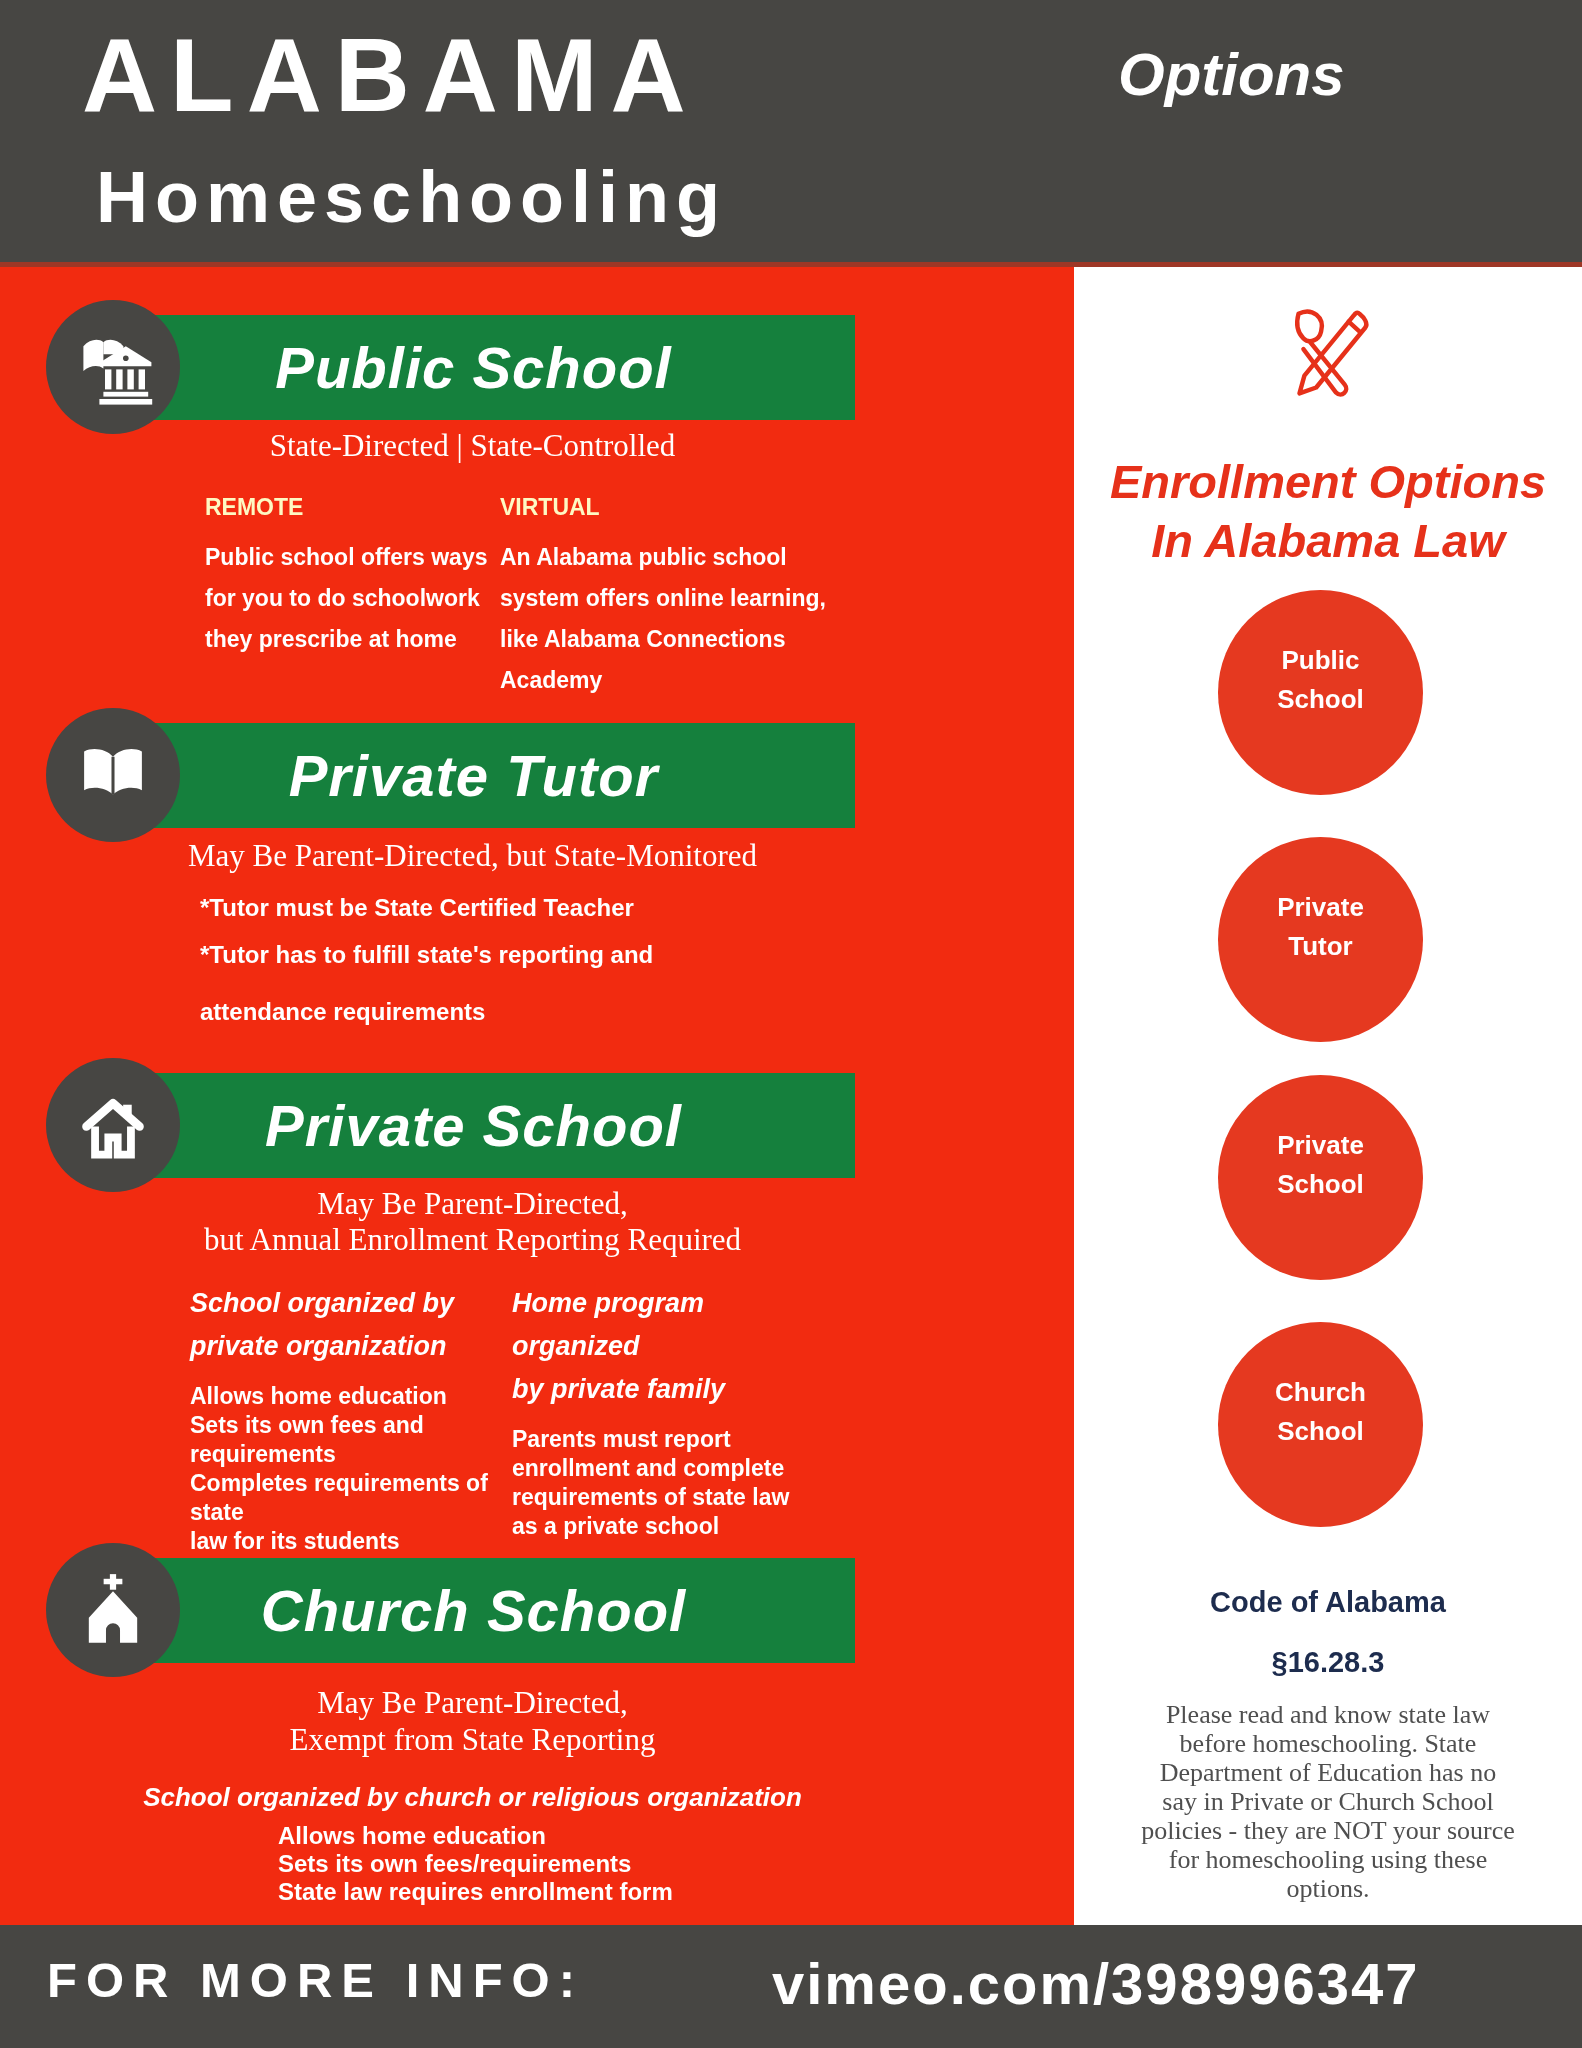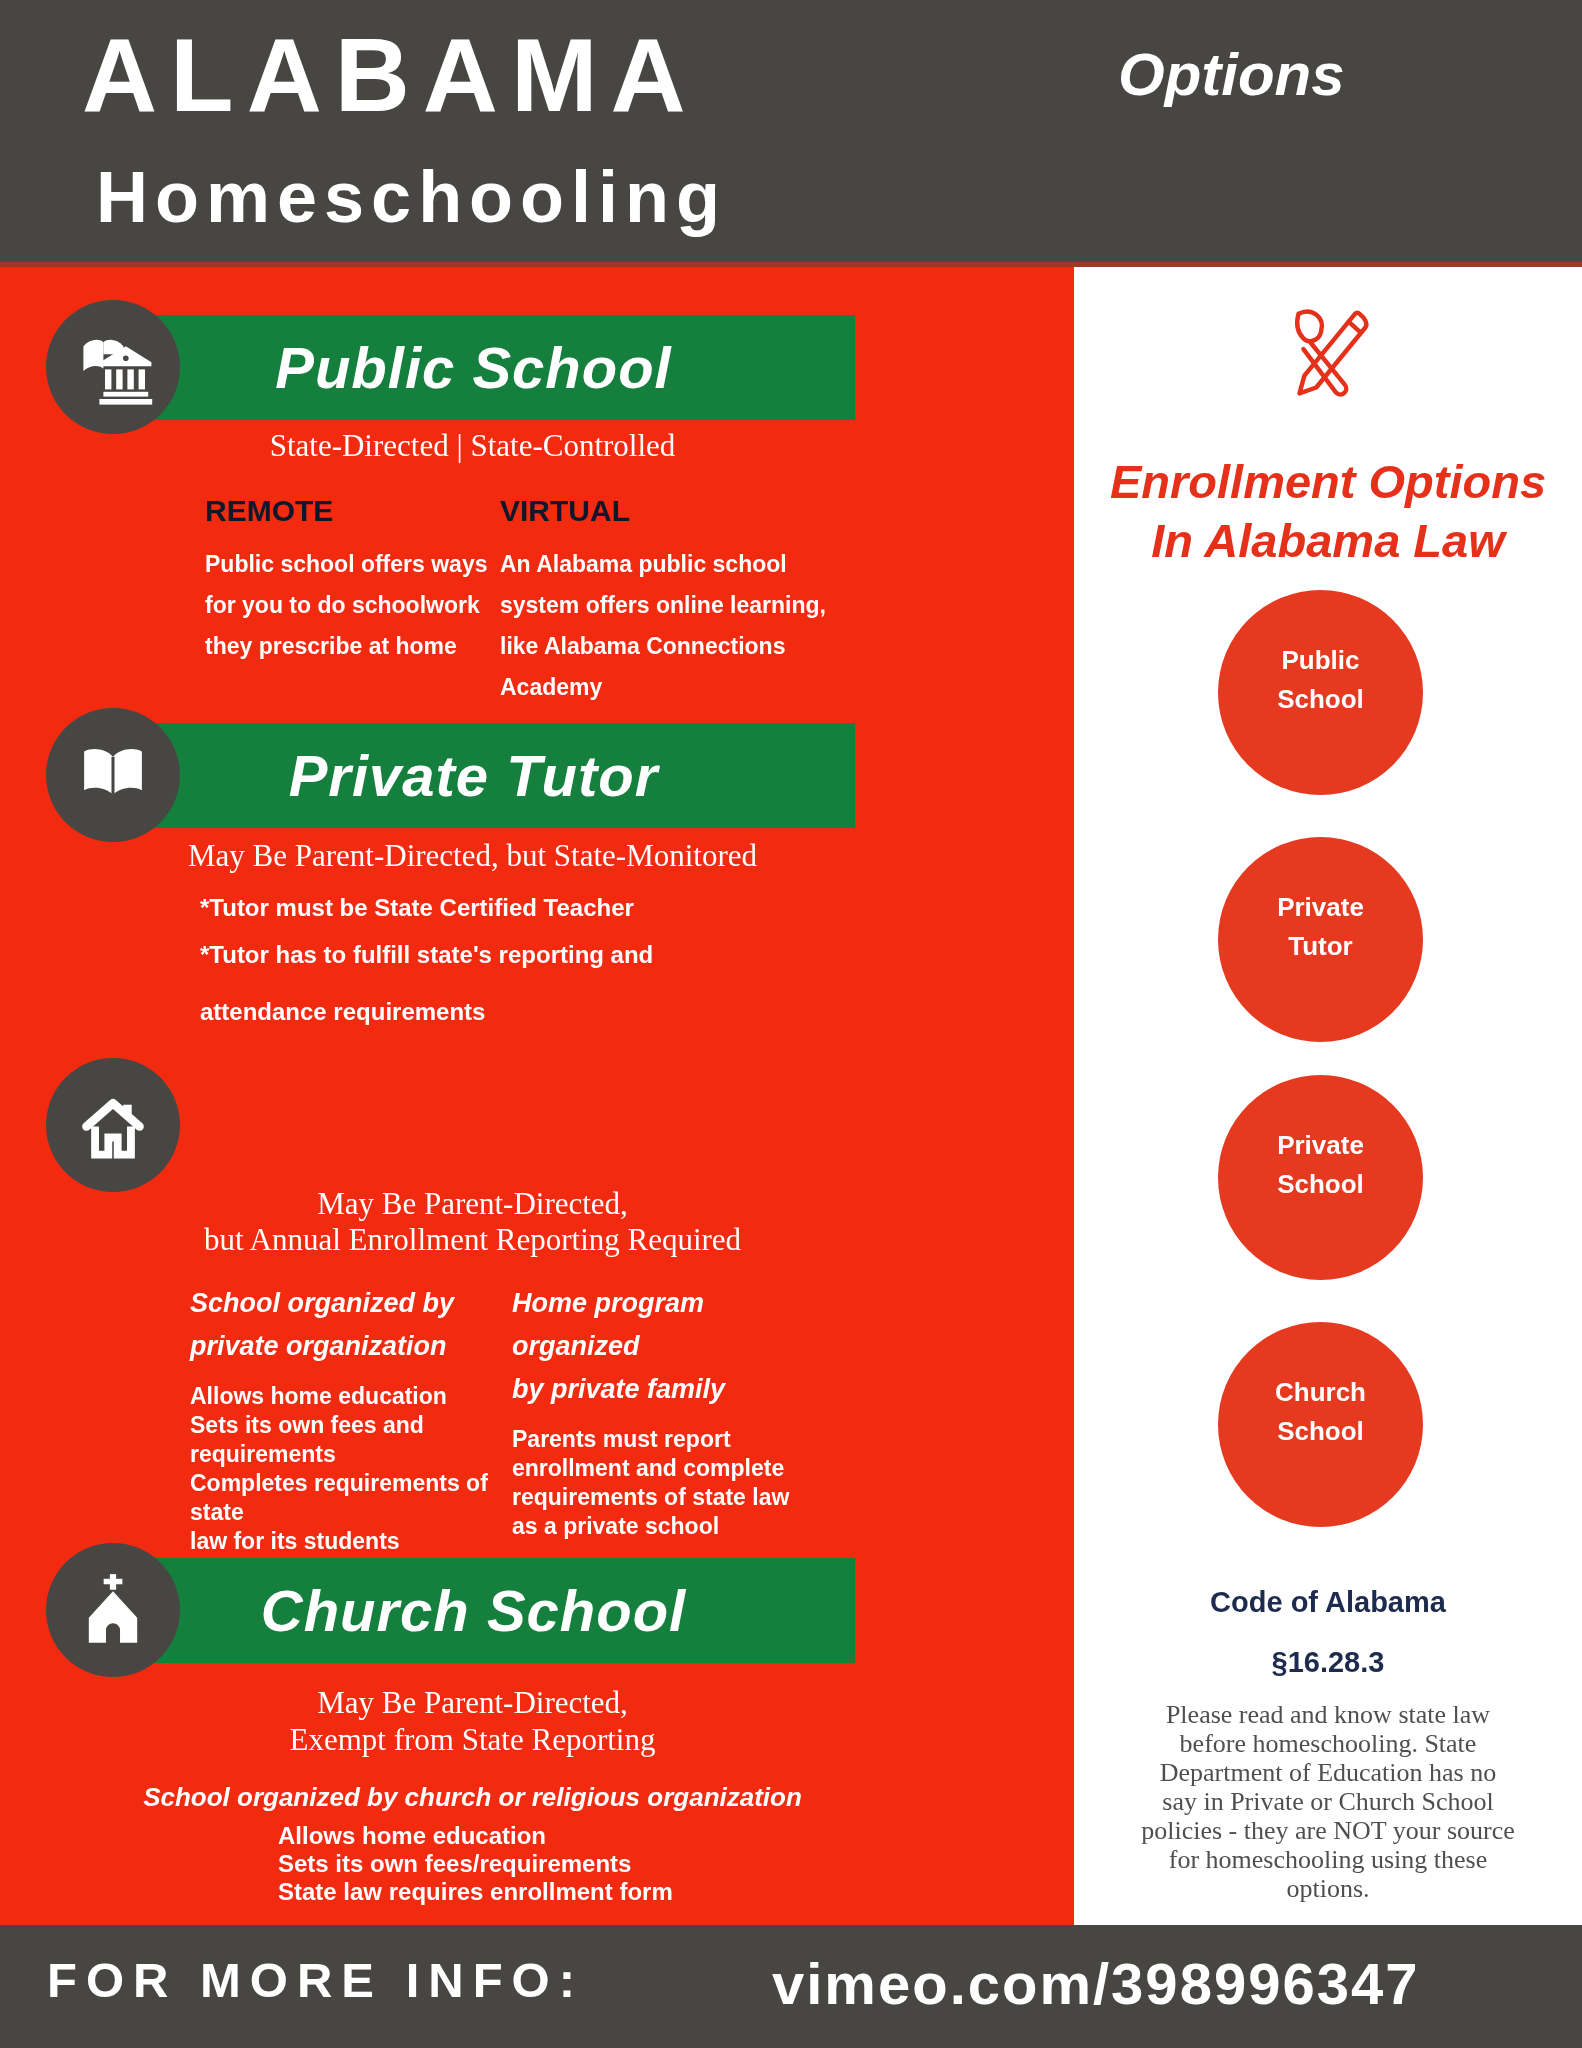--- a/index.html
+++ b/index.html
@@ -23,21 +23,21 @@
 
   
   .sec-circle{width:134px;height:134px;border-radius:50%;background:#474643;
               display:flex;align-items:center;justify-content:center;}
   .sec-bar{left:92px;width:763px;height:105px;background:#15803d;
            display:flex;align-items:center;justify-content:center;}
   .sec-title{color:#fff;font-style:italic;font-weight:800;font-size:58px;letter-spacing:1px;}
   .serif-sub{left:90px;width:765px;text-align:center;color:#fff;
              font-family:"Liberation Serif",serif;font-size:31px;line-height:36px;}
 
-  .col-heading{color:#0f172a;font-weight:700;font-size:30px;margin-bottom:16px;}
+  .col-heading{color:#fef9c3;font-weight:700;font-size:23px;margin-bottom:16px;}
   .col-line{color:#fff;font-weight:700;font-size:23px;line-height:41px;}
 
   .bullet-line{color:#fff;font-weight:700;font-size:24px;line-height:47px;}
 
   .h2col-heading{color:#fff;font-style:italic;font-weight:800;font-size:27px;line-height:43px;}
   .h2col-line{color:#fff;font-weight:700;font-size:23px;line-height:29px;}
 
   .org-heading{left:90px;width:765px;text-align:center;color:#fff;font-style:italic;
                font-weight:800;font-size:26px;}
   .church-line{color:#fff;font-weight:700;font-size:24px;line-height:28px;}
@@ -124,20 +124,23 @@
     </span>
   </div>
   <div class="abs serif-sub" style="top:838px;">May Be Parent-Directed, but State-Monitored</div>
 
   <div class="abs" style="left:200px;top:884px;width:560px;">
     <div class="bullet-line">*Tutor must be State Certified Teacher</div>
     <div class="bullet-line">*Tutor has to fulfill state's reporting and</div>
     <div class="bullet-line" style="margin-top:10px;">attendance requirements</div>
   </div>
 
+  <div class="abs sec-bar" style="top:1073px;">
+    <span class="sec-title">Private School</span>
+  </div>
   <div class="abs sec-circle" style="left:46px;top:1058px;">
     <span>
       <svg width="78" height="78" viewBox="0 0 100 100">
         <rect x="63" y="24" width="11" height="16" fill="#ffffff"></rect>
         <path d="M16 52 L50 22 L84 52" fill="none" stroke="#ffffff" stroke-width="11" stroke-linecap="round" stroke-linejoin="round"></path>
         <path d="M27 52 L27 88 L44 88 L44 66 L56 66 L56 88 L73 88 L73 52" fill="none" stroke="#ffffff" stroke-width="10"></path>
       </svg>
     </span>
   </div>
   <div class="abs serif-sub" style="top:1186px;">

